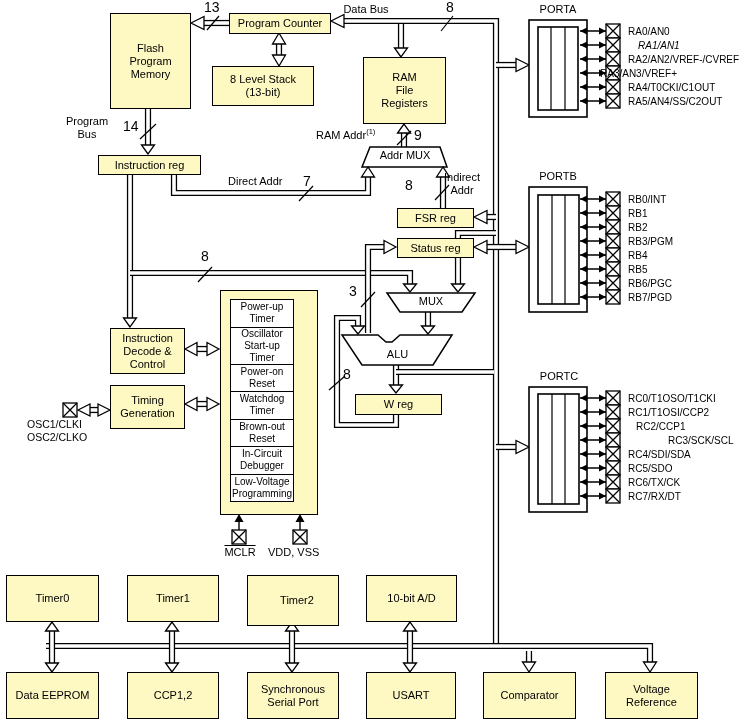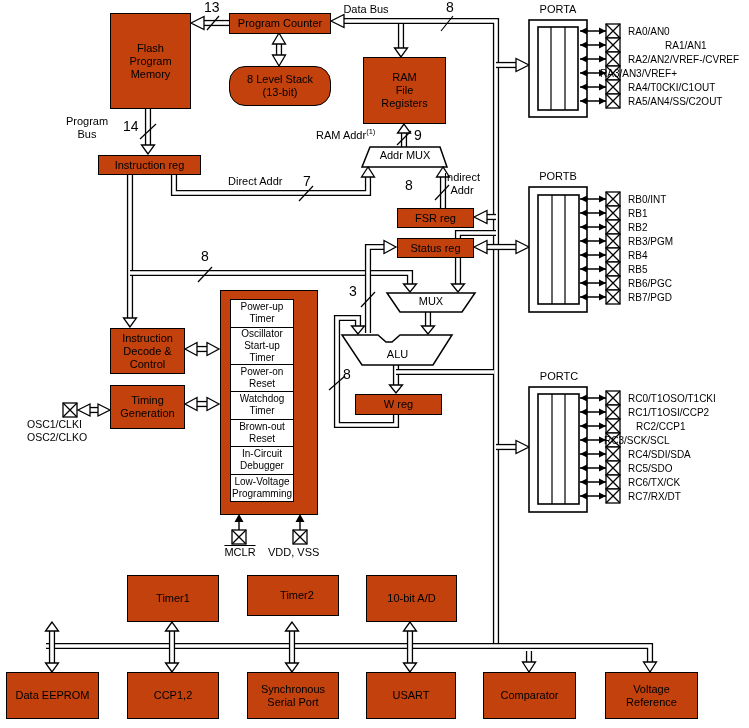--- a/index.html
+++ b/index.html
@@ -10,21 +10,21 @@
   .ww{stroke:#fff;stroke-width:3.6;fill:none;}
   .ah{fill:#fff;stroke:#000;stroke-width:1.3;stroke-linejoin:miter;}
   .as{fill:#000;stroke:none;}
   .ln{stroke:#000;stroke-width:1.4;fill:none;}
   .sl{stroke:#000;stroke-width:1.2;fill:none;}
   .shape{fill:#fff;stroke:#000;stroke-width:1.5;stroke-linejoin:miter;}
   .prect{fill:#fff;stroke:#000;stroke-width:1.6;}
   .pdiv{stroke:#000;stroke-width:1.2;}
   .xb{fill:#fff;stroke:#000;stroke-width:1.3;}
   .tri{fill:#000;}
-  .block{position:absolute;box-sizing:border-box;border:1.5px solid #000;background:#c2410c;
+  .block{position:absolute;box-sizing:border-box;border:1.5px solid #000;background:#fef9c3;
          display:flex;align-items:center;justify-content:center;text-align:center;
          white-space:pre-line;font-size:11px;line-height:13px;}
   .lbl{position:absolute;font-size:11px;line-height:13px;white-space:pre-line;}
   .ctr{text-align:center;}
   .num{position:absolute;font-size:14px;line-height:13px;}
   .pin{position:absolute;font-size:10px;line-height:13px;white-space:nowrap;}
   .over{text-decoration:overline;}
   #sysinner{position:absolute;box-sizing:border-box;border:1.5px solid #000;background:#fff;
             display:flex;flex-direction:column;}
   .sysrow{flex:1;display:flex;align-items:center;justify-content:center;text-align:center;
@@ -300,21 +300,21 @@
       <use href="#xbox" x="63" y="403"></use>
       <use href="#xbox" x="232" y="530"></use>
       <use href="#xbox" x="293" y="530"></use>
     </g>
   </svg>
 
   <div class="block" style="left:110px;top:13px;width:81px;height:96px;">Flash
 Program
 Memory</div>
   <div class="block" style="left:229px;top:13px;width:102px;height:21px;">Program Counter</div>
-  <div class="block" style="left:229px;top:66px;width:102px;height:40px;border-radius:16px;">8 Level Stack
+  <div class="block" style="left:212px;top:66px;width:102px;height:40px;">8 Level Stack
 (13-bit)</div>
   <div class="block" style="left:363px;top:57px;width:83px;height:67px;">RAM
 File
 Registers</div>
   <div class="block" style="left:98px;top:155px;width:103px;height:20px;">Instruction reg</div>
   <div class="block" style="left:397px;top:208px;width:77px;height:20px;">FSR reg</div>
   <div class="block" style="left:397px;top:238px;width:77px;height:20px;">Status reg</div>
   <div class="block" style="left:355px;top:394px;width:87px;height:21px;">W reg</div>
   <div class="block" style="left:110px;top:328px;width:75px;height:46px;">Instruction
 Decode &amp;
@@ -364,46 +364,47 @@
   <div class="lbl" style="left:27px;top:418px;font-size:10.5px;">OSC1/CLKI</div>
   <div class="lbl" style="left:27px;top:431px;font-size:10.5px;">OSC2/CLKO</div>
   <div class="lbl ctr" style="left:216px;top:546px;width:48px;"><span class="over">MCLR</span></div>
   <div class="lbl" style="left:268px;top:546px;">VDD, VSS</div>
 
   <div class="lbl ctr" style="left:528px;top:3px;width:60px;">PORTA</div>
   <div class="lbl ctr" style="left:528px;top:170px;width:60px;">PORTB</div>
   <div class="lbl ctr" style="left:528px;top:370px;width:62px;">PORTC</div>
 
   <div class="pin" style="left:628px;top:24.5px;">RA0/AN0</div>
-  <div class="pin" style="left:665px;top:38.5px;">RA1/AN1</div>
+  <div class="pin" style="left:638px;top:38.5px;font-style:italic;">RA1/AN1</div>
   <div class="pin" style="left:628px;top:52.5px;">RA2/AN2/VREF-/CVREF</div>
   <div class="pin" style="left:600px;top:66.5px;">RA3/AN3/VREF+</div>
   <div class="pin" style="left:628px;top:80.5px;">RA4/T0CKI/C1OUT</div>
   <div class="pin" style="left:628px;top:94.5px;">RA5/AN4/SS/C2OUT</div>
 
   <div class="pin" style="left:628px;top:192.5px;">RB0/INT</div>
   <div class="pin" style="left:628px;top:206.5px;">RB1</div>
   <div class="pin" style="left:628px;top:220.5px;">RB2</div>
   <div class="pin" style="left:628px;top:234.5px;">RB3/PGM</div>
   <div class="pin" style="left:628px;top:248.5px;">RB4</div>
   <div class="pin" style="left:628px;top:262.5px;">RB5</div>
   <div class="pin" style="left:628px;top:276.5px;">RB6/PGC</div>
   <div class="pin" style="left:628px;top:290.5px;">RB7/PGD</div>
 
   <div class="pin" style="left:628px;top:391.5px;">RC0/T1OSO/T1CKI</div>
   <div class="pin" style="left:628px;top:405.5px;">RC1/T1OSI/CCP2</div>
   <div class="pin" style="left:628px;top:419.5px;padding-left:8px;">RC2/CCP1</div>
-  <div class="pin" style="left:604px;top:433.5px;">RC3/SCK/SCL</div>
+  <div class="pin" style="left:620px;top:433.5px;padding-left:48px;">RC3/SCK/SCL</div>
   <div class="pin" style="left:628px;top:447.5px;">RC4/SDI/SDA</div>
   <div class="pin" style="left:628px;top:461.5px;">RC5/SDO</div>
   <div class="pin" style="left:628px;top:475.5px;">RC6/TX/CK</div>
   <div class="pin" style="left:628px;top:489.5px;">RC7/RX/DT</div>
 
+  <div class="block" style="left:6px;top:575px;width:93px;height:47px;">Timer0</div>
   <div class="block" style="left:127px;top:575px;width:92px;height:47px;">Timer1</div>
-  <div class="block" style="left:247px;top:575px;width:92px;height:41px;padding-left:8px;">Timer2</div>
+  <div class="block" style="left:247px;top:575px;width:92px;height:51px;padding-left:8px;">Timer2</div>
   <div class="block" style="left:366px;top:575px;width:91px;height:47px;">10-bit A/D</div>
 
   <div class="block" style="left:6px;top:672px;width:93px;height:47px;">Data EEPROM</div>
   <div class="block" style="left:127px;top:672px;width:92px;height:47px;">CCP1,2</div>
   <div class="block" style="left:247px;top:672px;width:92px;height:47px;">Synchronous
 Serial Port</div>
   <div class="block" style="left:366px;top:672px;width:90px;height:47px;">USART</div>
   <div class="block" style="left:483px;top:672px;width:93px;height:47px;">Comparator</div>
   <div class="block" style="left:605px;top:672px;width:93px;height:47px;">Voltage
 Reference</div>

